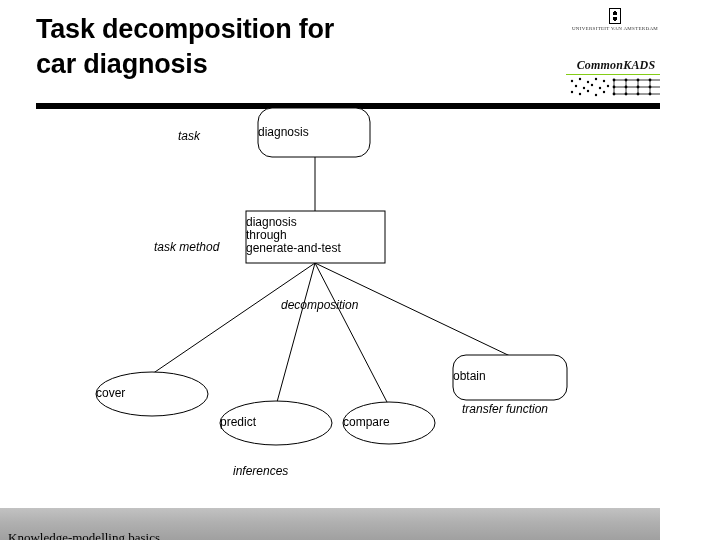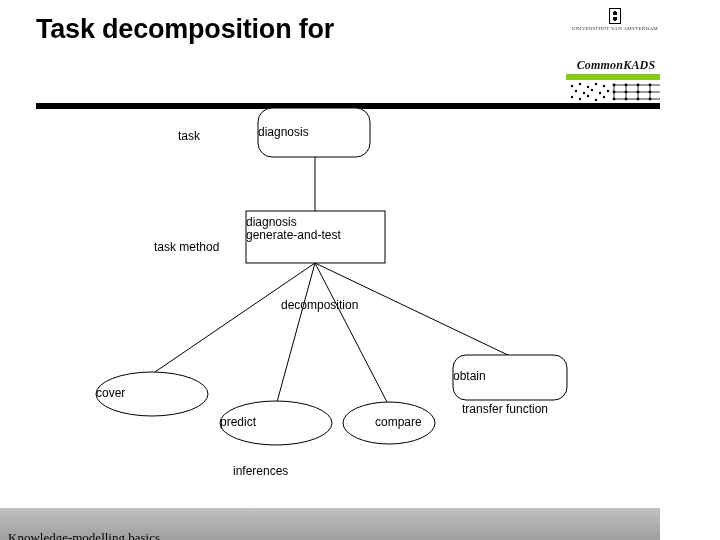--- a/index.html
+++ b/index.html
@@ -83,21 +83,21 @@
     top: 50px;
     width: 100px;
   }
   .ckads-word {
     font-family: "Liberation Serif", serif;
     font-style: italic;
     font-weight: bold;
     font-size: 12px;
     color: #111;
     text-align: center;
-    border-bottom: 6px solid #84cc16;
+    border-bottom: 1px solid #84cc16;
     padding-bottom: 1px;
     letter-spacing: 0.2px;
   }
   .ckads-grid {
     position: relative;
     height: 22px;
     margin-top: 2px;
   }
   .ckads-grid svg { display: block; }
 
@@ -128,27 +128,28 @@
     font-family: "Liberation Sans", sans-serif;
     font-size: 12px;
     color: #000;
     line-height: 13px;
     pointer-events: none;
   }
   .node-diagnosis  { left: 258px; top: 126px; width: 112px; }
   .node-method     { left: 246px; top: 216px; width: 139px; }
   .node-cover      { left: 96px;  top: 387px; width: 112px; }
   .node-predict    { left: 220px; top: 416px; width: 113px; }
-  .node-compare    { left: 343px; top: 416px; width: 92px; margin-left: 32px;  }
+  .node-compare    { left: 343px; top: 416px; width: 92px;  }
   .node-obtain     { left: 453px; top: 370px; width: 114px; }
 
   
   .annot {
     position: absolute;
     font-family: "Liberation Sans", sans-serif;
+    font-style: italic;
     font-size: 12px;
     color: #000;
     white-space: nowrap;
   }
   .annot-task       { left: 178px; top: 129px; }
   .annot-taskmethod { left: 154px; top: 240px; }
   .annot-decomp     { left: 281px; top: 298px; }
   .annot-inferences { left: 233px; top: 464px; }
   .annot-transfer   { left: 462px; top: 402px; }
 
@@ -181,20 +182,21 @@
 </style>
 </head>
 <body>
 
 <div id="slide">
 
   <div class="right-band"></div>
 
   <div class="slide-title">
     <div>Task decomposition for</div>
+    <div>car diagnosis</div>
   </div>
 
   <div class="logo-block">
     <div class="uva-logo">
       <div class="uva-mark"></div>
       <div class="uva-text">UNIVERSITEIT VAN AMSTERDAM</div>
     </div>
     <div class="ckads-logo">
       <div class="ckads-word">CommonKADS</div>
       <div class="ckads-grid">
@@ -266,20 +268,21 @@
       <ellipse cx="276" cy="423" rx="56" ry="22" fill="#ffffff" stroke="#000000" stroke-width="1"></ellipse>
       <ellipse cx="389" cy="423" rx="46" ry="21" fill="#ffffff" stroke="#000000" stroke-width="1"></ellipse>
       <rect x="453" y="355" width="114" height="45" rx="13" ry="13" fill="#ffffff" stroke="#000000" stroke-width="1"></rect>
     </svg>
   </div>
 
   <div class="node-label node-diagnosis">diagnosis</div>
 
   <div class="node-label node-method">
     <div>diagnosis</div>
+    <div>through</div>
     <div>generate-and-test</div>
   </div>
 
   <div class="node-label node-cover">cover</div>
   <div class="node-label node-predict">predict</div>
   <div class="node-label node-compare">compare</div>
   <div class="node-label node-obtain">obtain</div>
 
   <div class="annot annot-task">task</div>
   <div class="annot annot-taskmethod">task method</div>

